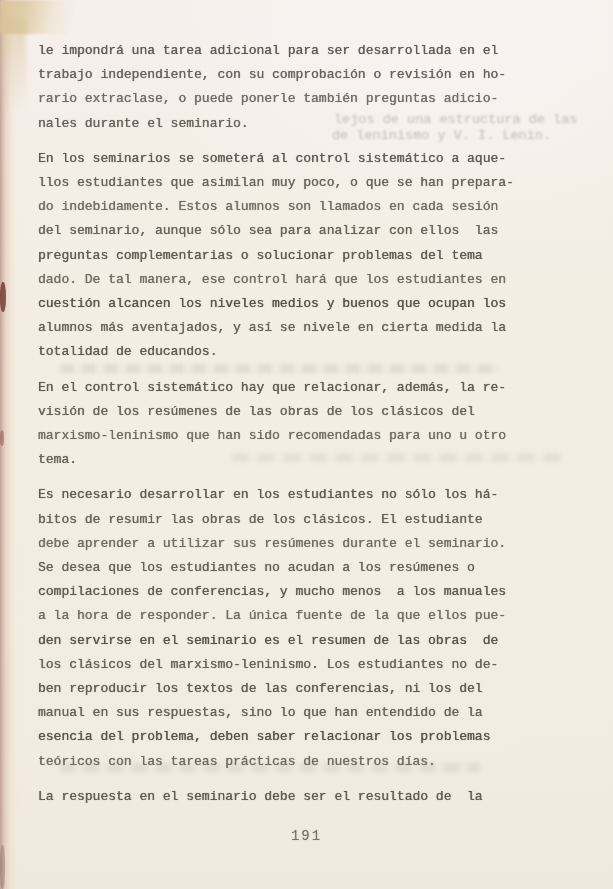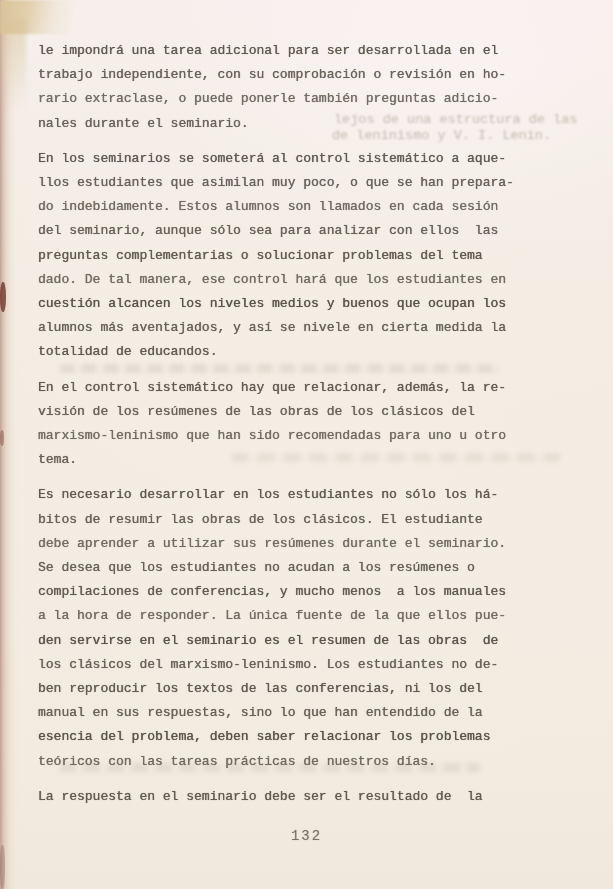--- a/index.html
+++ b/index.html
@@ -120,15 +120,15 @@
 
   <div class="ghost g1">lejos de una estructura de las</div>
   <div class="ghost g2">de leninismo y V. I. Lenin.</div>
 
   <div class="ghost-band b1"></div>
   <div class="ghost-band b2"></div>
   <div class="ghost-band b3"></div>
 
   <main class="text-block"><div class="paragraph"><div class="line">le impondrá una tarea adicional para ser desarrollada en el</div><div class="line">trabajo independiente, con su comprobación o revisión en ho-</div><div class="line">rario extraclase, o puede ponerle también preguntas adicio-</div><div class="line">nales durante el seminario.</div></div><div class="paragraph"><div class="line">En los seminarios se someterá al control sistemático a aque-</div><div class="line">llos estudiantes que asimilan muy poco, o que se han prepara-</div><div class="line">do indebidamente. Estos alumnos son llamados en cada sesión</div><div class="line">del seminario, aunque sólo sea para analizar con ellos  las</div><div class="line">preguntas complementarias o solucionar problemas del tema</div><div class="line">dado. De tal manera, ese control hará que los estudiantes en</div><div class="line">cuestión alcancen los niveles medios y buenos que ocupan los</div><div class="line">alumnos más aventajados, y así se nivele en cierta medida la</div><div class="line">totalidad de educandos.</div></div><div class="paragraph"><div class="line">En el control sistemático hay que relacionar, además, la re-</div><div class="line">visión de los resúmenes de las obras de los clásicos del</div><div class="line">marxismo-leninismo que han sido recomendadas para uno u otro</div><div class="line">tema.</div></div><div class="paragraph"><div class="line">Es necesario desarrollar en los estudiantes no sólo los há-</div><div class="line">bitos de resumir las obras de los clásicos. El estudiante</div><div class="line">debe aprender a utilizar sus resúmenes durante el seminario.</div><div class="line">Se desea que los estudiantes no acudan a los resúmenes o</div><div class="line">compilaciones de conferencias, y mucho menos  a los manuales</div><div class="line">a la hora de responder. La única fuente de la que ellos pue-</div><div class="line">den servirse en el seminario es el resumen de las obras  de</div><div class="line">los clásicos del marxismo-leninismo. Los estudiantes no de-</div><div class="line">ben reproducir los textos de las conferencias, ni los del</div><div class="line">manual en sus respuestas, sino lo que han entendido de la</div><div class="line">esencia del problema, deben saber relacionar los problemas</div><div class="line">teóricos con las tareas prácticas de nuestros días.</div></div><div class="paragraph"><div class="line">La respuesta en el seminario debe ser el resultado de  la</div></div></main>
 
-  <div class="page-number">132</div>
+  <div class="page-number">191</div>
 
 </div>
 
 </body></html>

